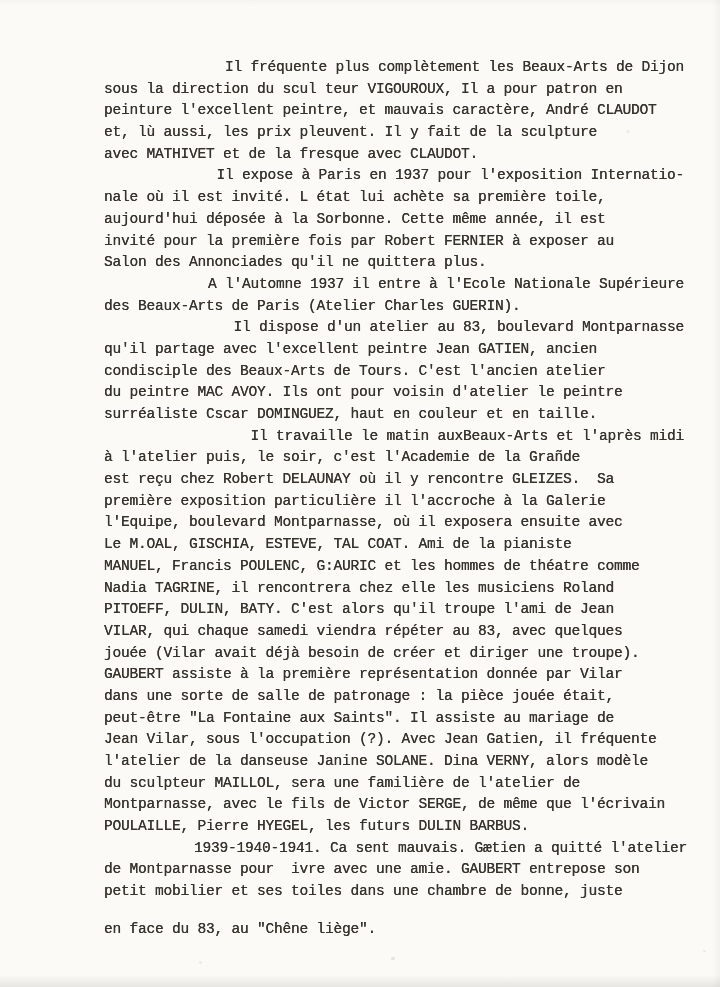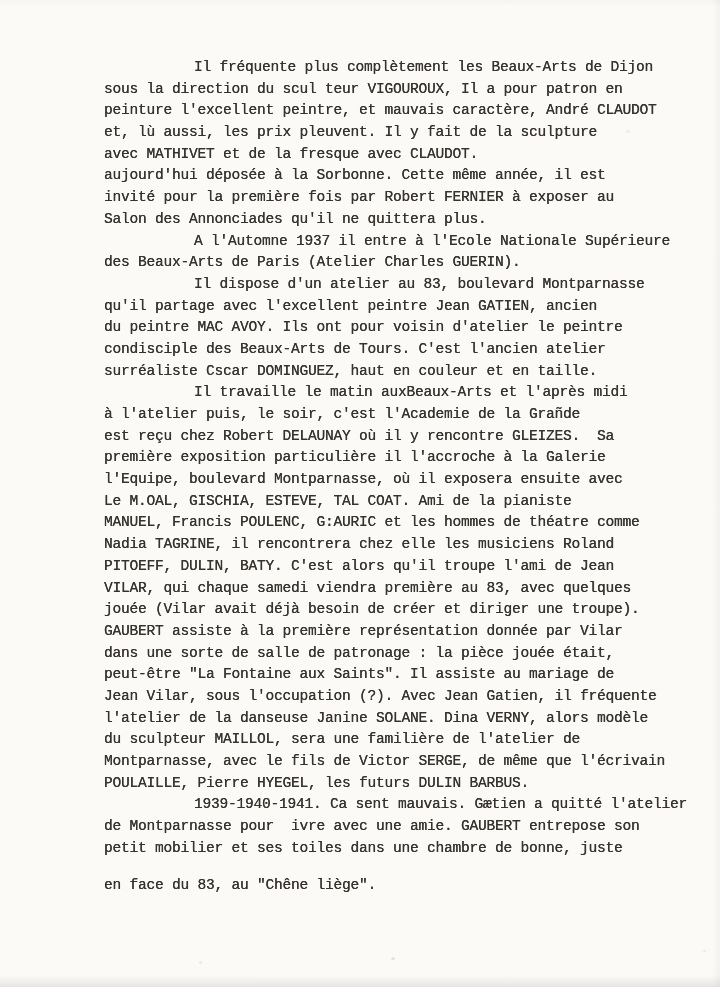--- a/index.html
+++ b/index.html
@@ -39,21 +39,21 @@
     line-height: 21.7px;
     color: var(--ink);
     text-shadow: 0 0 0.6px rgba(54,50,44,0.8), 0.3px 0.3px 0.4px rgba(54,50,44,0.35);
     letter-spacing: -0.2px;
   }
   .line {
     white-space: pre;
     height: 21.7px;
     overflow: visible;
   }
-  .line.indent { padding-left: 90px; }
+  .line.indent { padding-left: 90px; text-align: right; }
   .line.gap-above { margin-top: 16px; }
   .speck {
     position: absolute;
     border-radius: 50%;
     background: rgba(90,85,75,0.14);
     pointer-events: none;
   }
   .speck.s1 { left: 391px; top: 957px; width: 4px; height: 3px; }
   .speck.s2 { left: 199px; top: 961px; width: 3px; height: 3px; background: rgba(90,85,75,0.10); }
   .speck.s3 { left: 703px; top: 950px; width: 3px; height: 2px; background: rgba(90,85,75,0.10); }
@@ -63,40 +63,42 @@
 <body>
 
 <div class="page">
   <div class="textblock">
 
   <div class="line indent">Il fréquente plus complètement les Beaux-Arts de Dijon</div>
       <div class="line">sous la direction du scul teur VIGOUROUX, Il a pour patron en</div>
       <div class="line">peinture l'excellent peintre, et mauvais caractère, André CLAUDOT</div>
       <div class="line">et, lù aussi, les prix pleuvent. Il y fait de la sculpture</div>
       <div class="line">avec MATHIVET et de la fresque avec CLAUDOT.</div>
+      <div class="line indent">Il expose à Paris en 1937 pour l'exposition Internatio-</div>
+      <div class="line">nale où il est invité. L état lui achète sa première toile,</div>
       <div class="line">aujourd'hui déposée à la Sorbonne. Cette même année, il est</div>
       <div class="line">invité pour la première fois par Robert FERNIER à exposer au</div>
       <div class="line">Salon des Annonciades qu'il ne quittera plus.</div>
       <div class="line indent">A l'Automne 1937 il entre à l'Ecole Nationale Supérieure</div>
       <div class="line">des Beaux-Arts de Paris (Atelier Charles GUERIN).</div>
       <div class="line indent">Il dispose d'un atelier au 83, boulevard Montparnasse</div>
       <div class="line">qu'il partage avec l'excellent peintre Jean GATIEN, ancien</div>
+      <div class="line">condisciple des Beaux-Arts de Tours. C'est l'ancien atelier</div>
       <div class="line">du peintre MAC AVOY. Ils ont pour voisin d'atelier le peintre</div>
-      <div class="line">condisciple des Beaux-Arts de Tours. C'est l'ancien atelier</div>
       <div class="line">surréaliste Cscar DOMINGUEZ, haut en couleur et en taille.</div>
       <div class="line indent">Il travaille le matin auxBeaux-Arts et l'après midi</div>
       <div class="line">à l'atelier puis, le soir, c'est l'Academie de la Grañde</div>
       <div class="line">est reçu chez Robert DELAUNAY où il y rencontre GLEIZES.  Sa</div>
       <div class="line">première exposition particulière il l'accroche à la Galerie</div>
       <div class="line">l'Equipe, boulevard Montparnasse, où il exposera ensuite avec</div>
       <div class="line">Le M.OAL, GISCHIA, ESTEVE, TAL COAT. Ami de la pianiste</div>
       <div class="line">MANUEL, Francis POULENC, G:AURIC et les hommes de théatre comme</div>
       <div class="line">Nadia TAGRINE, il rencontrera chez elle les musiciens Roland</div>
       <div class="line">PITOEFF, DULIN, BATY. C'est alors qu'il troupe l'ami de Jean</div>
-      <div class="line">VILAR, qui chaque samedi viendra première au 83, avec quelques</div>
+      <div class="line">VILAR, qui chaque samedi viendra répéter au 83, avec quelques</div>
       <div class="line">jouée (Vilar avait déjà besoin de créer et diriger une troupe).</div>
       <div class="line">GAUBERT assiste à la première représentation donnée par Vilar</div>
       <div class="line">dans une sorte de salle de patronage : la pièce jouée était,</div>
       <div class="line">peut-être "La Fontaine aux Saints". Il assiste au mariage de</div>
       <div class="line">Jean Vilar, sous l'occupation (?). Avec Jean Gatien, il fréquente</div>
       <div class="line">l'atelier de la danseuse Janine SOLANE. Dina VERNY, alors modèle</div>
       <div class="line">du sculpteur MAILLOL, sera une familière de l'atelier de</div>
       <div class="line">Montparnasse, avec le fils de Victor SERGE, de même que l'écrivain</div>
       <div class="line">POULAILLE, Pierre HYEGEL, les futurs DULIN BARBUS.</div>
       <div class="line indent">1939-1940-1941. Ca sent mauvais. Gætien a quitté l'atelier</div>

